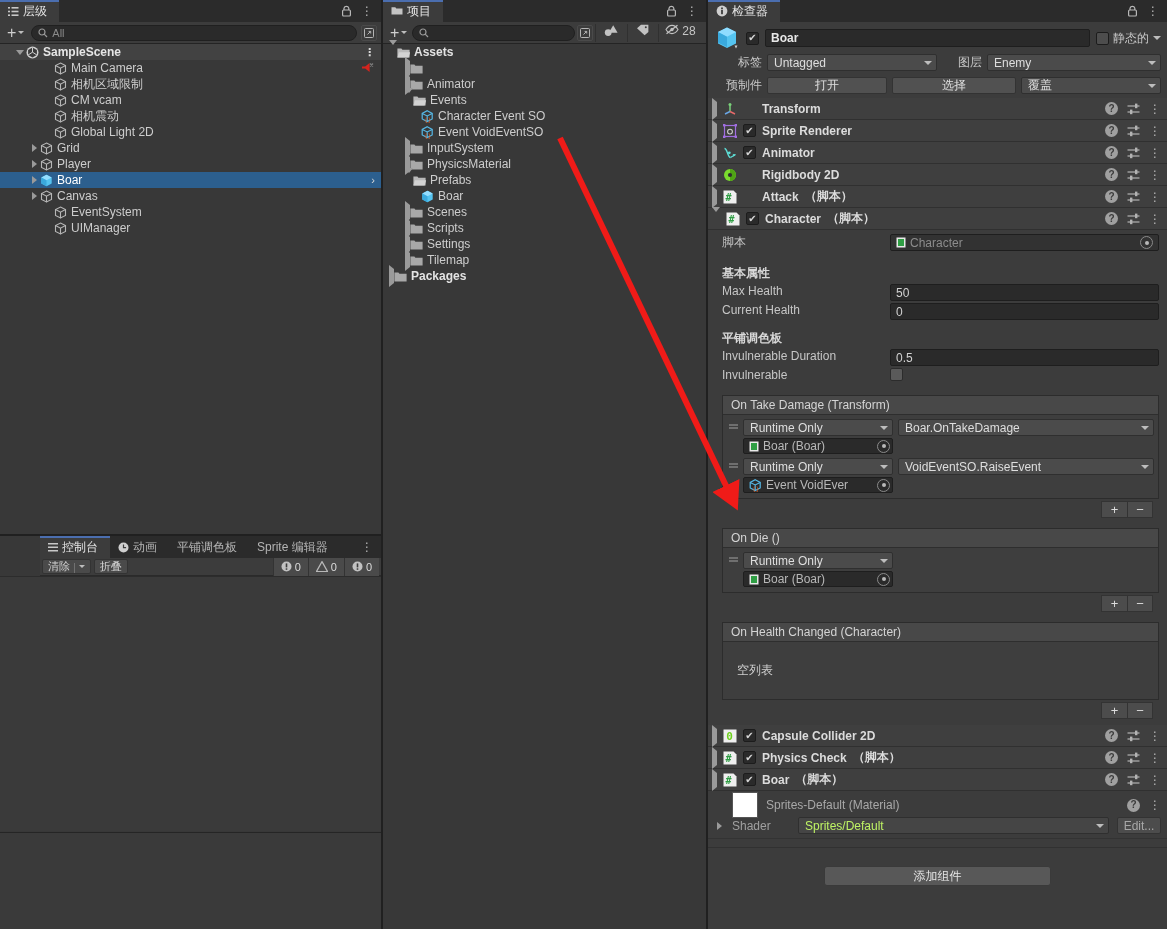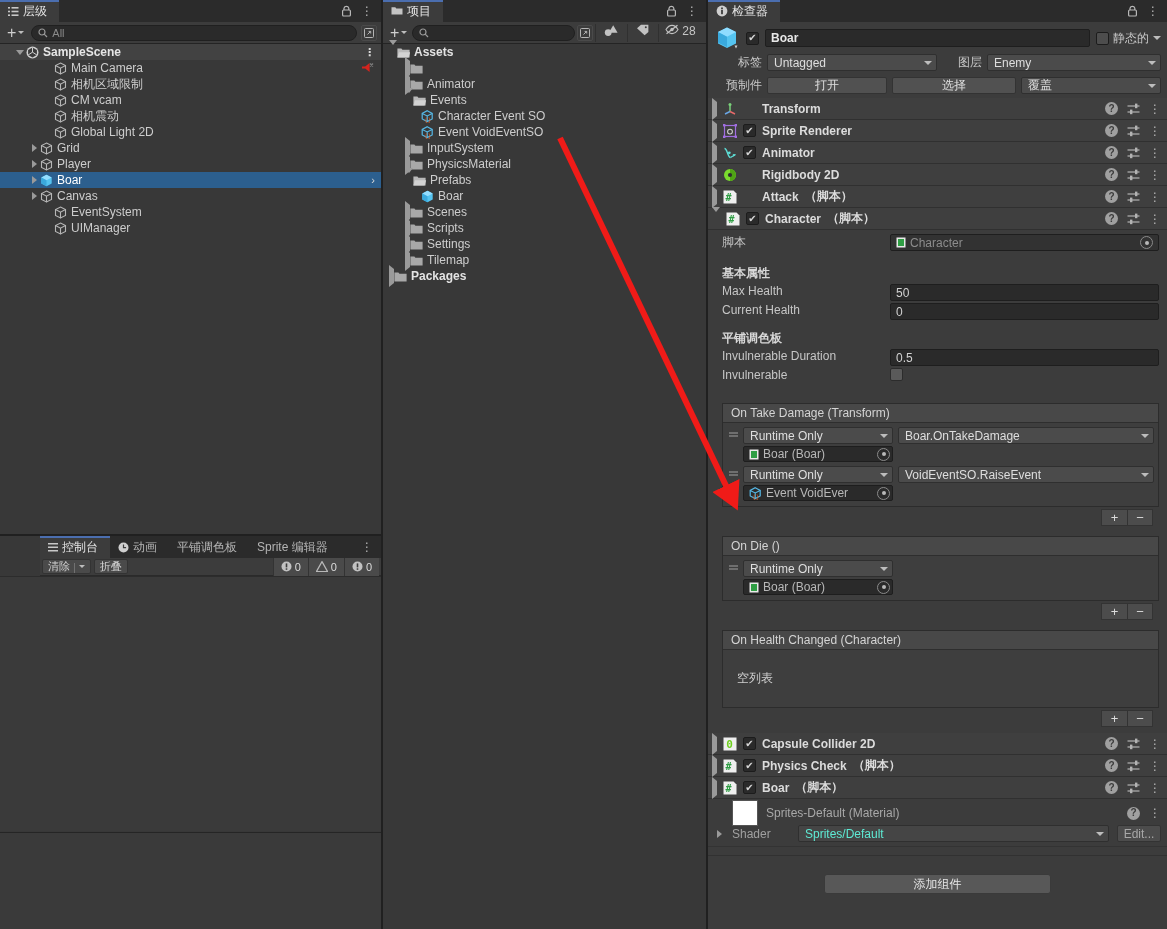--- a/index.html
+++ b/index.html
@@ -831,21 +831,21 @@
           </div>
         </div>
         <div class="prop-row" style="margin-bottom:3px;">
           <div class="prop-label">Invulnerable</div>
           <div style="flex:1;">
               <div class="cbsq"></div>
             </div>
         </div>
 
         <div id="uevents">
-            <div style="margin-top: 16px;">
+            <div style="margin-top: 8px;">
               <div class="uevent">
                 <div class="uevent-title">
                   <span>On Take Damage (Transform)</span>
                 </div>
                 <div class="uevent-items">
                   <div class="ue-item">
                     <div class="ue-grip">
                       <div class="grip-lines"></div>
                     </div>
                     <div class="ue-cols">
@@ -1035,21 +1035,21 @@
           <div class="comp-right">
             <span class="qmark">?</span>
             <span class="kebab">⋮</span>
           </div>
         </div>
         <div class="mat-line" style="height:19px;">
           <span style="width:10px;display:flex;justify-content:center;">
               <i class="tri-right"></i>
             </span>
           <span style="color:#a0a0a0;font-size:12px;width:58px;">Shader</span>
-          <div class="dd" style="flex:1;background:#454545;color:#5eead4;">
+          <div class="dd" style="flex:1;background:#454545;color:#bef264;">
             <span>Sprites/Default</span>
             <i class="caretdown"></i>
           </div>
           <div class="btn" style="width:44px;background:#4c4c4c;color:#a8a8a8;">
             <span>Edit...</span>
           </div>
         </div>
       </div>
 
       <div style="border-top:1px solid #313131;margin-top:8px;"></div>

